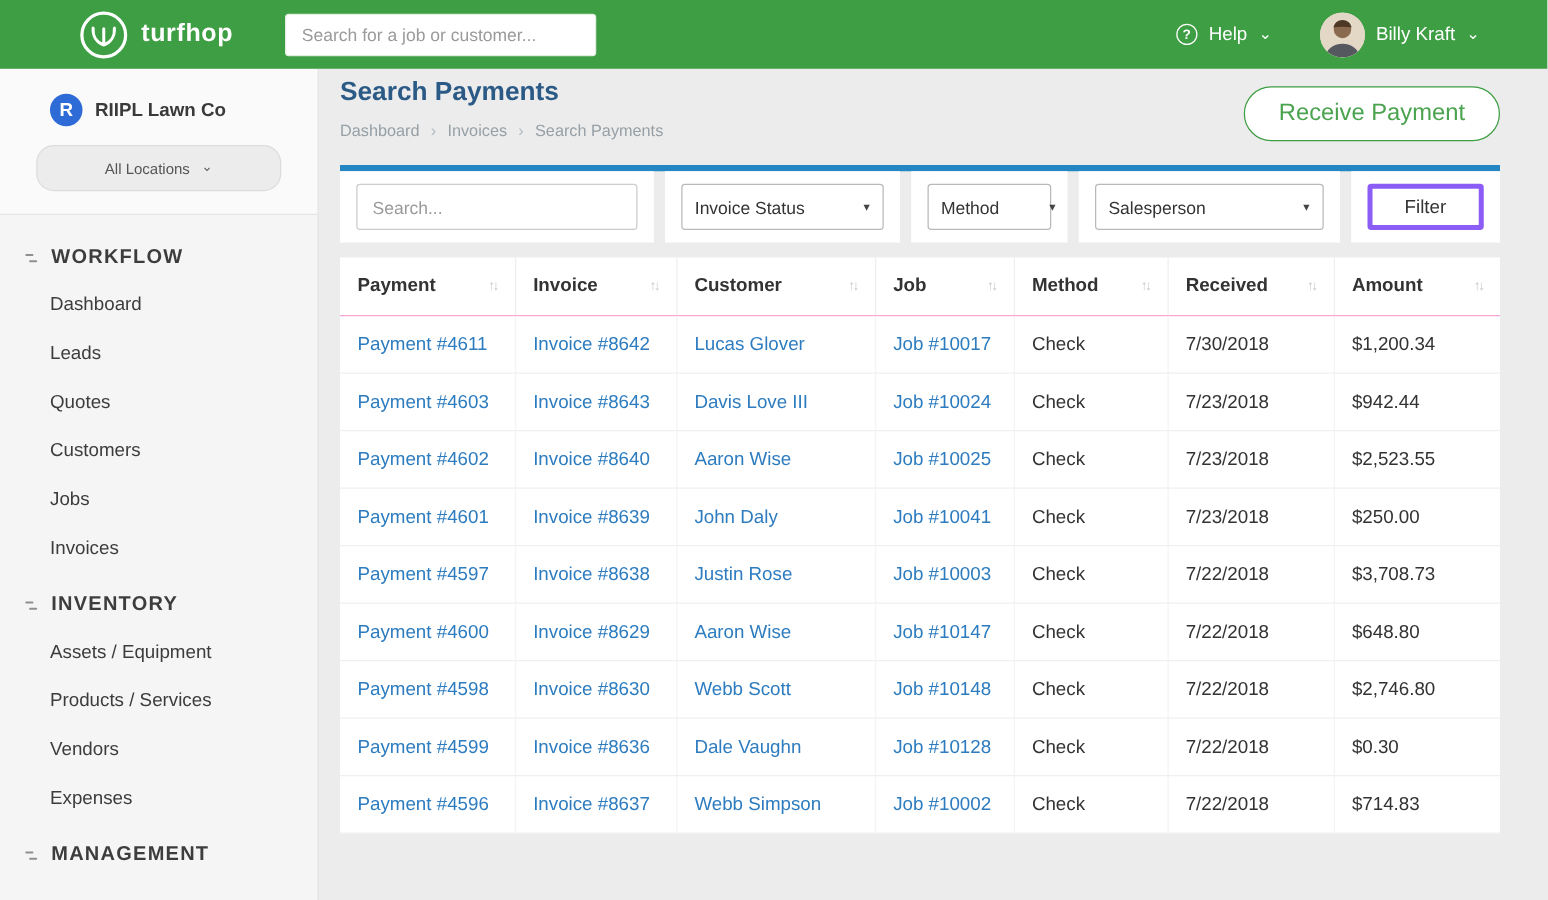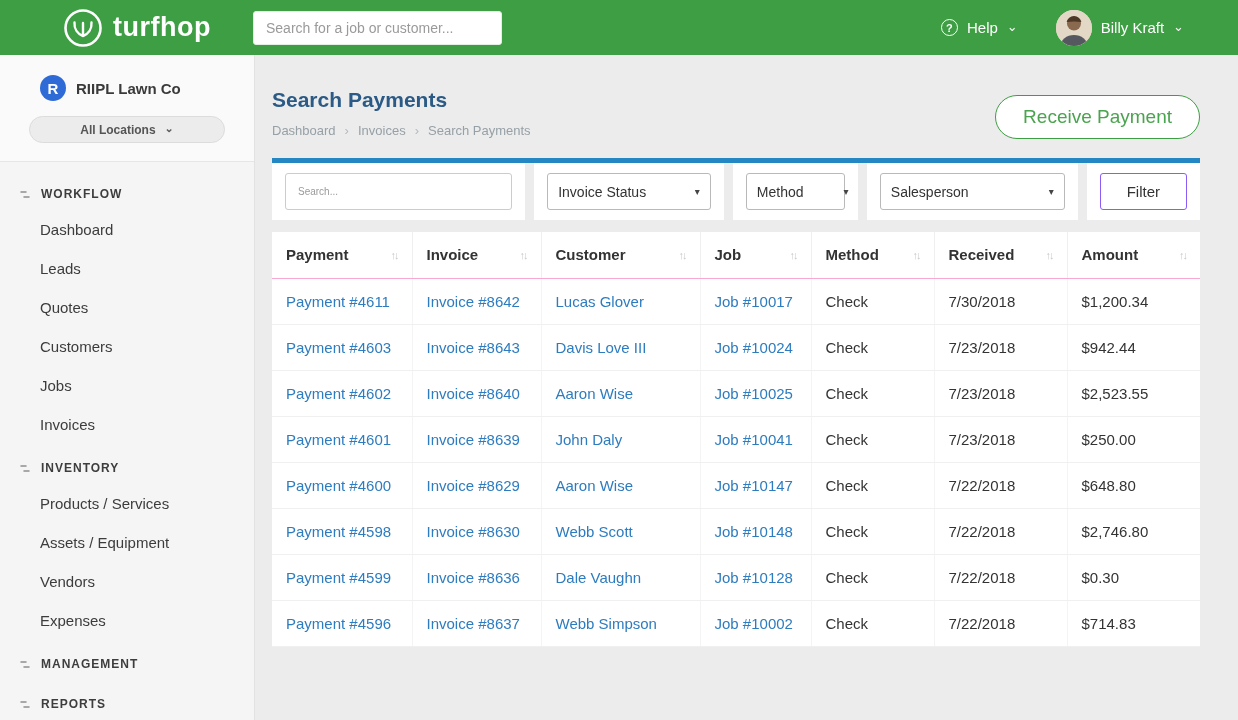--- a/index.html
+++ b/index.html
@@ -2,64 +2,64 @@
 <html><head>
 <meta charset="utf-8">
 <style>
   * { box-sizing: border-box; margin: 0; padding: 0; }
   html,body { width:1238px; height:720px; overflow:hidden; }
   body { font-family:"Liberation Sans", sans-serif; background:#ececec; position:relative; }
 
   
   .topbar { position:absolute; top:0; left:0; width:1238px; height:55px; background:#3e9e43; display:flex; align-items:center; z-index:20; }
   .brand { display:flex; align-items:center; gap:9px; margin-left:62px; color:#fff; cursor:pointer; }
-  .brand-text { font-size:27px; font-weight:bold; letter-spacing:.5px; }
+  .brand-text { font-size:20px; font-weight:bold; letter-spacing:.5px; }
   .top-search { margin-left:42px; width:249px; height:34px; border:1px solid #e2efe2; border-radius:3px; padding:0 12px; font-size:14px; color:#333; outline:none; font-family:inherit; }
   .top-search::placeholder { color:#9a9a9a; }
   .top-right { margin-left:auto; margin-right:54px; display:flex; align-items:center; gap:38px; color:#fff; font-size:15px; }
   .help-group, .user-group { display:flex; align-items:center; gap:9px; cursor:pointer; }
   .help-q { width:17px; height:17px; border:1.5px solid #fff; border-radius:50%; font-size:11px; font-weight:bold; display:flex; align-items:center; justify-content:center; }
   .chev { font-size:13px; opacity:.95; transform:translateY(-1px); }
   .avatar { width:36px; height:36px; border-radius:50%; overflow:hidden; background:#e8ddcf; flex:none; }
 
   
   .sidebar { position:absolute; top:55px; left:0; width:255px; bottom:0; background:#f5f5f5; border-right:1px solid #e2e2e2; overflow:hidden; z-index:10; }
   .sidebar-top { background:#fafafa; padding:20px 0 18px; border-bottom:1px solid #e6e6e6; }
   .company { display:flex; align-items:center; gap:10px; padding-left:40px; }
   .company-logo { width:26px; height:26px; border-radius:50%; background:#2e6bd6; color:#fff; font-weight:bold; font-size:15px; display:flex; align-items:center; justify-content:center; flex:none; }
   .company-name { font-size:15px; font-weight:bold; color:#3a3a3a; }
-  .locations-pill { margin:15px auto 0; width:196px; height:27px; background:#ececec; border:1px solid #dcdcdc; border-radius:14px; display:flex; align-items:center; justify-content:center; gap:9px; font-size:12px; color:#555; cursor:pointer;font-weight:bold; }
+  .locations-pill { margin:15px auto 0; width:196px; height:37px; background:#ececec; border:1px solid #dcdcdc; border-radius:14px; display:flex; align-items:center; justify-content:center; gap:9px; font-size:12px; color:#555; cursor:pointer; }
   .locations-pill .chev { color:#555; font-size:11px; }
   .nav { padding-top:8px; }
-  .nav-section { display:flex; align-items:center; gap:8px; padding:17px 0 9px 20px; font-size:12px; font-weight:bold; letter-spacing:1px; color:#3d3d3d; }
+  .nav-section { display:flex; align-items:center; gap:8px; padding:17px 0 9px 20px; font-size:16px; font-weight:bold; letter-spacing:1px; color:#3d3d3d; }
   .nav-item { padding:11px 0 11px 40px; font-size:15px; color:#3c3c3c; cursor:pointer; }
 
   
   .main { position:absolute; top:55px; left:255px; width:983px; bottom:0; }
-  .page-head { display:flex; justify-content:space-between; align-items:flex-start; padding:33px 38px 12px 17px; }
+  .page-head { display:flex; justify-content:space-between; align-items:flex-start; padding:7px 38px 12px 17px; }
   .page-title { font-size:21px; font-weight:bold; color:#2a5a85; }
   .breadcrumb { margin-top:11px; font-size:13px; color:#96a0a6; display:flex; align-items:center; gap:9px; }
   .crumb { color:#96a0a6; cursor:pointer; }
   .crumb-sep { color:#b3bbc0; font-size:13px; }
   .receive-btn { margin-top:7px; background:#fff; border:1.5px solid #3e9e43; color:#4aa34e; font-size:19px; padding:10px 27px; border-radius:22px; cursor:pointer; font-family:inherit; }
 
   .card { margin:7px 38px 0 17px; width:928px; }
   .card-topline { height:5px; background:#2586c4; }
   .filters { display:flex; gap:9px; }
   .fbox { background:#fff; padding:10px 13px; }
   .fbox-search { width:262px; }
   .fbox-status { width:196px; }
   .fbox-method { width:125px; }
   .fbox-sales  { width:218px; }
   .fbox-filter { flex:1; display:flex; justify-content:center; }
-  .filter-input { width:100%; height:37px; border:1px solid #ccc; border-radius:3px; padding:0 12px; font-size:10px; color:#333; outline:none; font-family:inherit; }
+  .filter-input { width:100%; height:37px; border:1px solid #ccc; border-radius:3px; padding:0 12px; font-size:14px; color:#333; outline:none; font-family:inherit; }
   .filter-input::placeholder { color:#9a9a9a; }
   .select { width:100%; height:37px; border:1px solid #b9b9b9; border-radius:3px; display:flex; align-items:center; justify-content:space-between; padding:0 10px; font-size:14px; color:#333; cursor:pointer; background:#fff;gap:40px; }
   .select-arrow { font-size:10px; color:#444; }
-  .filter-btn { height:37px; padding:0 26px; background:#fff; border:1px solid #8b5cf6; border-radius:3px; font-size:15px; color:#333; cursor:pointer; font-family:inherit; }
+  .filter-btn { height:37px; padding:0 26px; background:#fff; border:4px solid #8b5cf6; border-radius:3px; font-size:15px; color:#333; cursor:pointer; font-family:inherit; }
 
   .table-wrap { margin-top:12px; background:#fff; }
   table { width:100%; border-collapse:collapse; table-layout:fixed; }
   th { height:46px; padding:0 14px; border-bottom:1px solid #f9a8d4; border-right:1px solid #efefef; }
   th:last-child { border-right:none; }
   .th-inner { display:flex; align-items:center; justify-content:space-between; font-size:15px; font-weight:bold; color:#333; text-align:left; }
   .sort { color:#c9c9c9; font-size:11px; letter-spacing:-2px; font-weight:normal; cursor:pointer; }
   td { height:46px; padding:0 14px; font-size:15px; color:#333; border-bottom:1px solid #f0f0f0; border-right:1px solid #f4f4f4; overflow:hidden; white-space:nowrap; }
   td:last-child { border-right:none; }
   .cell-link { color:#2d7cbf; text-decoration:none; cursor:pointer; }
@@ -120,22 +120,22 @@
       <div class="nav-item">Quotes</div>
       <div class="nav-item">Customers</div>
       <div class="nav-item">Jobs</div>
       <div class="nav-item">Invoices</div>
       <div class="nav-section">
         <svg width="13" height="9" viewBox="0 0 13 9">
           <path d="M1 2 H6 M4 7 H9" stroke="#8f8f8f" stroke-width="1.5" stroke-linecap="round" fill="none"></path>
         </svg>
         <span>INVENTORY</span>
       </div>
+      <div class="nav-item">Assets / Equipment</div>
       <div class="nav-item">Products / Services</div>
-      <div class="nav-item">Assets / Equipment</div>
       <div class="nav-item">Vendors</div>
       <div class="nav-item">Expenses</div>
       <div class="nav-section">
         <svg width="13" height="9" viewBox="0 0 13 9">
           <path d="M1 2 H6 M4 7 H9" stroke="#8f8f8f" stroke-width="1.5" stroke-linecap="round" fill="none"></path>
         </svg>
         <span>MANAGEMENT</span>
       </div>
       <div class="nav-section">
         <svg width="13" height="9" viewBox="0 0 13 9">
@@ -279,20 +279,29 @@
             <tr>
               <td><a class="cell-link">Payment #4601</a></td>
               <td><a class="cell-link">Invoice #8639</a></td>
               <td><a class="cell-link">John Daly</a></td>
               <td><a class="cell-link">Job #10041</a></td>
               <td>Check</td>
               <td>7/23/2018</td>
               <td>$250.00</td>
             </tr>
             <tr>
+              <td><a class="cell-link">Payment #4597</a></td>
+              <td><a class="cell-link">Invoice #8638</a></td>
+              <td><a class="cell-link">Justin Rose</a></td>
+              <td><a class="cell-link">Job #10003</a></td>
+              <td>Check</td>
+              <td>7/22/2018</td>
+              <td>$3,708.73</td>
+            </tr>
+            <tr>
               <td><a class="cell-link">Payment #4600</a></td>
               <td><a class="cell-link">Invoice #8629</a></td>
               <td><a class="cell-link">Aaron Wise</a></td>
               <td><a class="cell-link">Job #10147</a></td>
               <td>Check</td>
               <td>7/22/2018</td>
               <td>$648.80</td>
             </tr>
             <tr>
               <td><a class="cell-link">Payment #4598</a></td>

